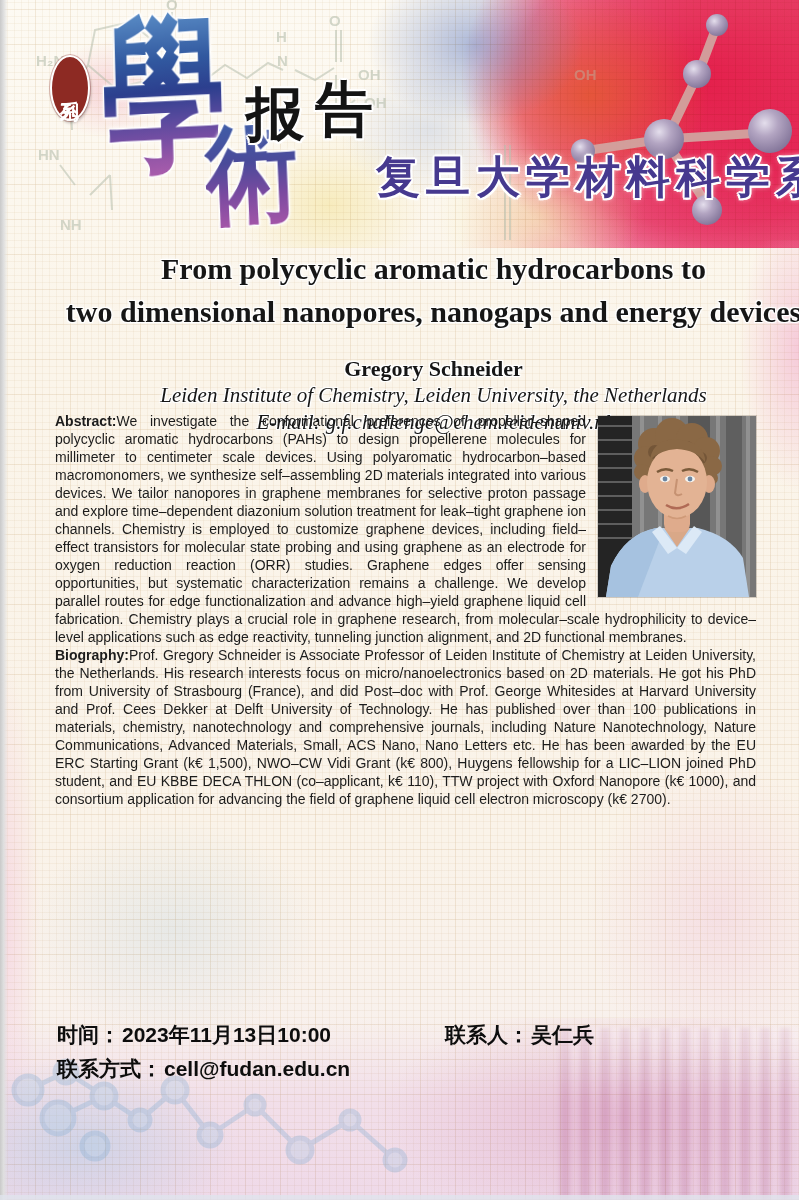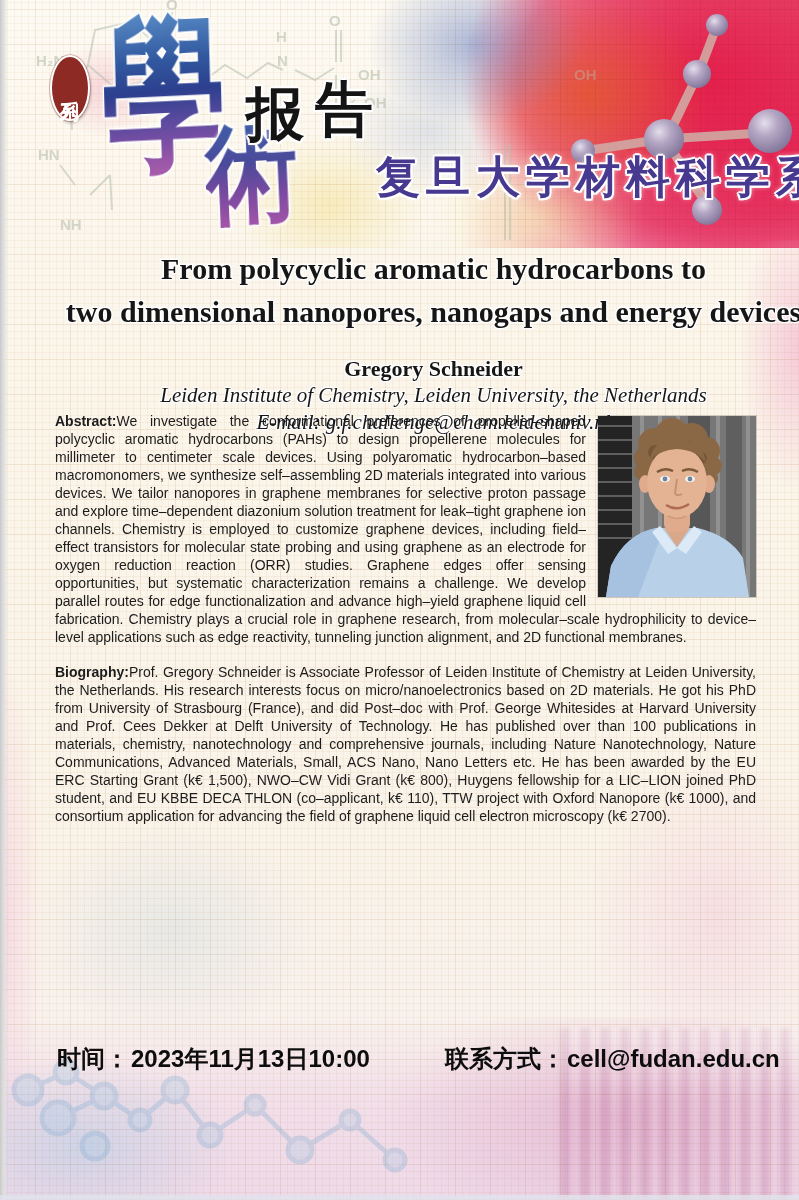--- a/index.html
+++ b/index.html
@@ -84,29 +84,29 @@
   .title-block { left:0; top:247px; width:799px; text-align:center;
     font-family:"Liberation Serif", serif; color:#161616;padding-left:34px; }
   .title-line { font-size:30px; font-weight:bold; line-height:43px; }
   .speaker-name { margin-top:22px; font-size:22px; font-weight:bold; line-height:27px; }
   .speaker-affil, .speaker-mail { font-size:21px; font-weight:normal; font-style:italic; line-height:27px; }
 
   
   .content { left:55px; top:412px; width:701px; font-size:14px; line-height:18px;
     color:#1c1c1c; text-align:justify; }
   .content p { margin:0; }
-  .content p + p { margin-top:17px; }
+  .content p + p { }
   .plabel { font-weight:bold; }
   .photo-float { float:right; width:158px; height:181px; margin:4px 0 10px 12px;
     outline:1px solid rgba(0,0,0,.15); }
 
   
-  .details { left:57px; top:1044px; width:710px;
+  .details { left:57px; top:1020px; width:710px;
     display:grid; grid-template-columns:388px auto; row-gap:4px;
-    font-size:24px; font-weight:bold; color:#0d0d0d; line-height:30px; white-space:nowrap; }
+    font-size:21px; font-weight:bold; color:#0d0d0d; line-height:30px; white-space:nowrap; }
   .details .lbl { margin-right:2px; }
 
   svg { display:block; }
 </style>
 </head>
 <body>
 
 <div class="poster">
 
   <div class="abs wash-top"></div>
@@ -279,18 +279,19 @@
         <path d="M68,89 Q79,96 91,88" stroke="#b06a55" stroke-width="2.5" fill="none"></path>
         <path d="M70,100 Q79,105 88,100" stroke="#cf9a78" stroke-width="1.5" fill="none"></path>
       </svg>
     </div>
     <p><span class="plabel">Abstract:</span><span>We investigate the conformational preferences of propeller–shaped polycyclic aromatic hydrocarbons (PAHs) to design propellerene molecules for millimeter to centimeter scale devices. Using polyaromatic hydrocarbon–based macromonomers, we synthesize self–assembling 2D materials integrated into various devices. We tailor nanopores in graphene membranes for selective proton passage and explore time–dependent diazonium solution treatment for leak–tight graphene ion channels. Chemistry is employed to customize graphene devices, including field–effect transistors for molecular state probing and using graphene as an electrode for oxygen reduction reaction (ORR) studies. Graphene edges offer sensing opportunities, but systematic characterization remains a challenge. We develop parallel routes for edge functionalization and advance high–yield graphene liquid cell fabrication. Chemistry plays a crucial role in graphene research, from molecular–scale hydrophilicity to device–level applications such as edge reactivity, tunneling junction alignment, and 2D functional membranes.</span></p>
     <p><span class="plabel">Biography:</span><span>Prof. Gregory Schneider is Associate Professor of Leiden Institute of Chemistry at Leiden University, the Netherlands. His research interests focus on micro/nanoelectronics based on 2D materials. He got his PhD from University of Strasbourg (France), and did Post–doc with Prof. George Whitesides at Harvard University and Prof. Cees Dekker at Delft University of Technology. He has published over than 100 publications in materials, chemistry, nanotechnology and comprehensive journals, including Nature Nanotechnology, Nature Communications, Advanced Materials, Small, ACS Nano, Nano Letters etc. He has been awarded by the EU ERC Starting Grant (k€ 1,500), NWO–CW Vidi Grant (k€ 800), Huygens fellowship for a LIC–LION joined PhD student, and EU KBBE DECA THLON (co–applicant, k€ 110), TTW project with Oxford Nanopore (k€ 1000), and consortium application for advancing the field of graphene liquid cell electron microscopy (k€ 2700).</span></p>
   </div>
 
   <div class="abs details">
     <div><span class="lbl">时间：</span><span>2023年11月13日10:00</span></div>
+    <div><span class="lbl">联系人：</span><span>吴仁兵</span></div>
     <div><span class="lbl">联系方式：</span><span>cell@fudan.edu.cn</span></div>
   </div>
 
   <div class="abs edge-left"></div>
   <div class="abs edge-bottom"></div>
 </div>
 
 </body></html>

